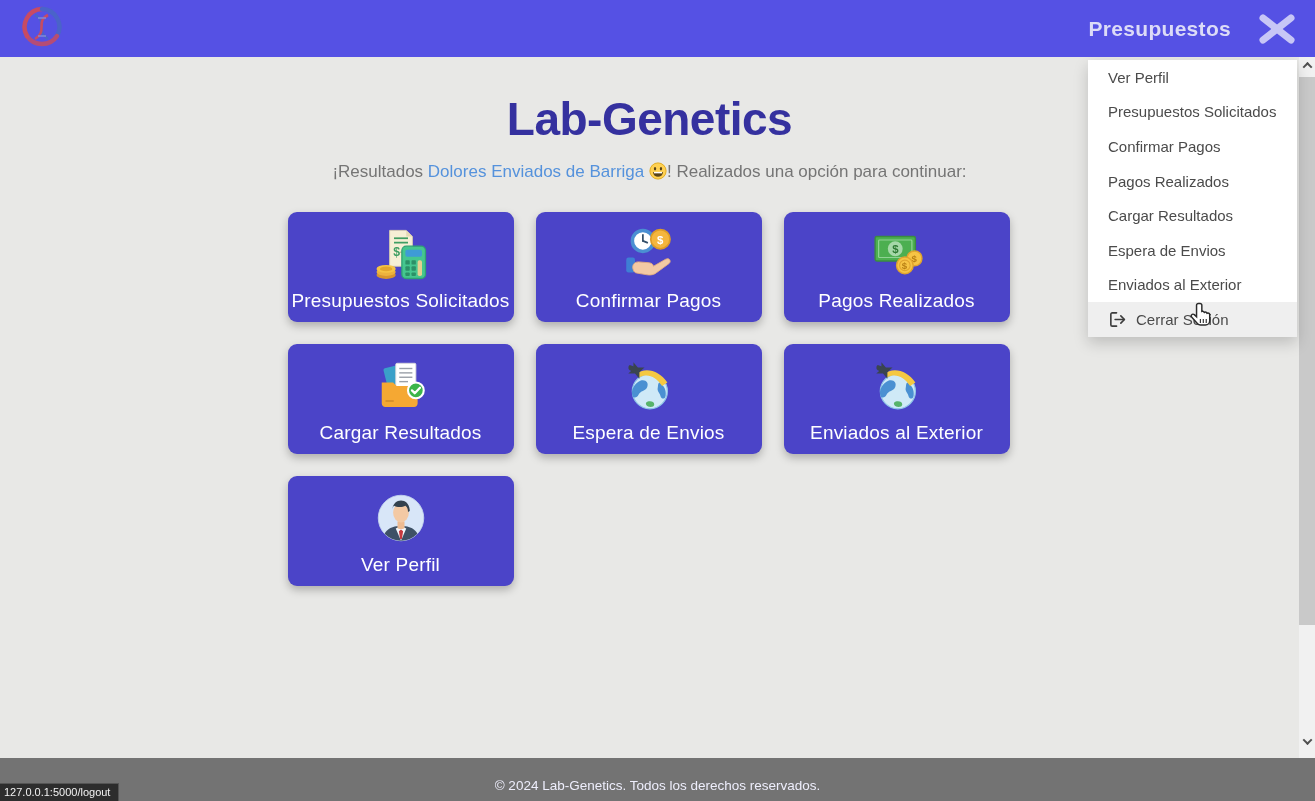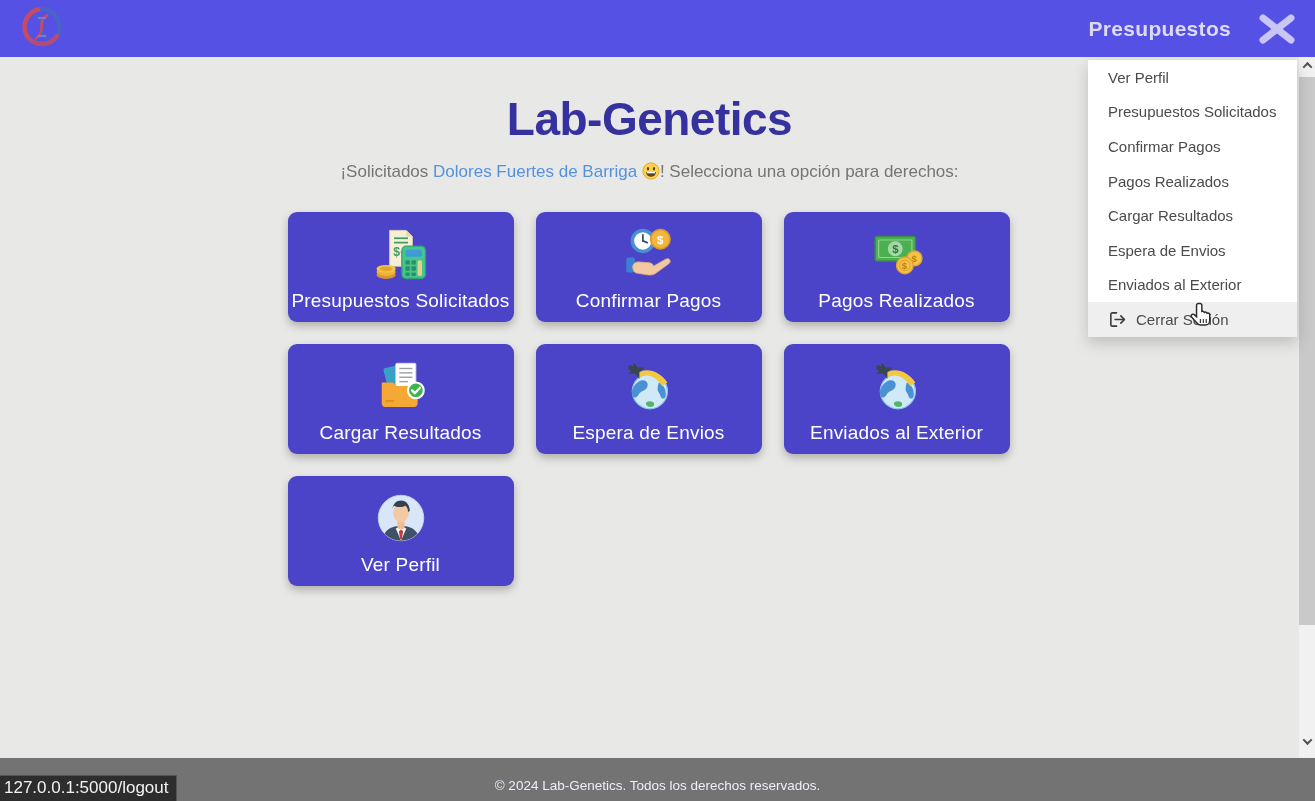--- a/index.html
+++ b/index.html
@@ -40,21 +40,21 @@
   .card-icon svg { width:58px; height:56px; }
   .card-label { color:#ffffff; font-size:19px; font-weight:500; letter-spacing:.2px; white-space:nowrap; }
 
   
   .footer { position:absolute; left:0; top:758px; width:1315px; height:54px; background:#737373;
             display:flex; align-items:center; justify-content:center; z-index:30; }
   .footer-text { color:#eeeefc; font-size:13.5px; }
 
   
   .status-bar { position:absolute; left:0; bottom:0; background:#2d2d2d; border:1px solid #555;
-                border-left:none; border-bottom:none; color:#f2f2f2; font-size:17px;
+                border-left:none; border-bottom:none; color:#f2f2f2; font-size:11px;
                 padding:2px 8px 3px 4px; z-index:40; }
 
   
   .scrollbar { position:absolute; right:0; top:57px; width:16px; height:701px; background:#f1f1f1; z-index:20; }
   .sb-btn { position:absolute; left:0; width:16px; height:17px; background:#f1f1f1;
             display:flex; align-items:center; justify-content:center; cursor:pointer; }
   .sb-up { top:0; } .sb-down { bottom:8px; }
   .chev { width:7px; height:7px; border-left:2px solid #505050; border-top:2px solid #505050; }
   .chev-up { transform:rotate(45deg) translate(1px,1px); }
   .chev-down { transform:rotate(225deg) translate(1px,1px); }
@@ -130,30 +130,30 @@
             <path d="M13.5 6.2 L17.3 10 l-3.8 3.8" fill="none" stroke="#3c3c3c" stroke-width="1.7" stroke-linecap="round" stroke-linejoin="round"></path>
           </svg>
         </span>
       <span class="mi-label">Cerrar Sesión</span>
     </div>
     </div>
 
   <div class="main">
     <div class="page-title">Lab-Genetics</div>
     <div class="welcome">
-      <span>¡Solicitados </span><span class="uname">Dolores Fuertes de Barriga</span>
+      <span>¡Resultados </span><span class="uname">Dolores Enviados de Barriga</span>
       <span class="emoji">
         <svg viewBox="0 0 20 20">
           <circle cx="10" cy="10" r="9" fill="#ffd152" stroke="#e0a817" stroke-width="1"></circle>
           <ellipse cx="6.7" cy="7.5" rx="1.3" ry="1.9" fill="#5a4419"></ellipse>
           <ellipse cx="13.3" cy="7.5" rx="1.3" ry="1.9" fill="#5a4419"></ellipse>
           <path d="M4.5 11 a5.5 5.5 0 0 0 11 0 z" fill="#5a4419"></path>
           <path d="M5.5 11 h9 v1.6 h-9 z" fill="#ffffff"></path>
         </svg>
-      </span><span>! Selecciona una opción para derechos:</span>
+      </span><span>! Realizados una opción para continuar:</span>
     </div>
     <div class="cards-grid">
         <div class="card">
       <span class="card-icon">
             <svg viewBox="0 0 64 64">
               <path d="M19 5 h19 l7 7 v34 h-26 z" fill="#f6efd5" stroke="#ddd2ae" stroke-width="1"></path>
               <path d="M38 5 l7 7 h-7 z" fill="#e4d9b4"></path>
               <line x1="24" y1="14" x2="40" y2="14" stroke="#3f9e63" stroke-width="2"></line>
               <line x1="24" y1="19" x2="40" y2="19" stroke="#3f9e63" stroke-width="2"></line>
               <text x="23" y="34" font-size="14" font-weight="bold" fill="#3f9e63" font-family="sans-serif">$</text>

